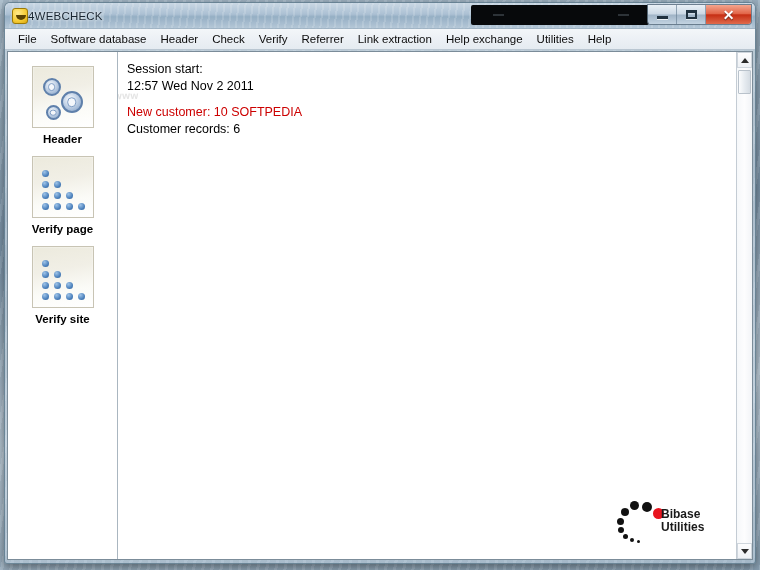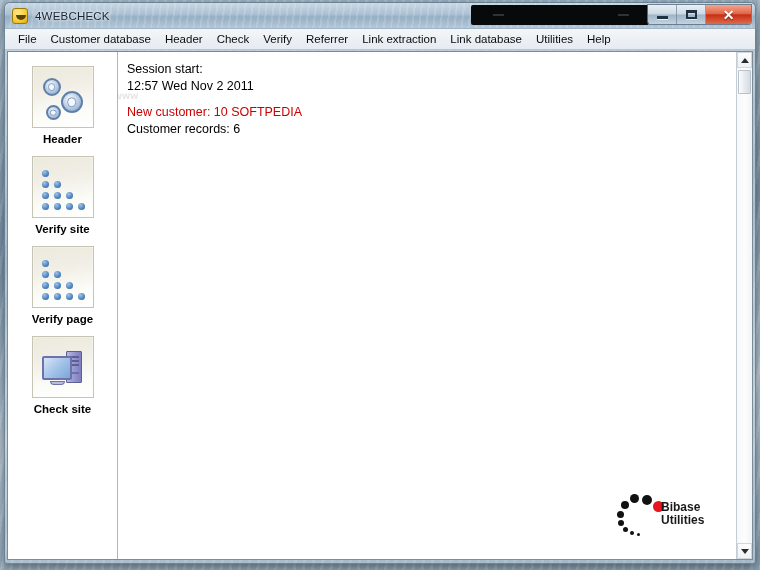--- a/index.html
+++ b/index.html
@@ -60,21 +60,20 @@
     content: "";
     position: absolute; left: 3px; bottom: 3px;
     width: 10px; height: 5px;
     border-radius: 0 0 6px 6px;
     background: #5b4402;
   }
 
   #title-text {
     font-size: 11.5px;
     color: #1a2632;
-    margin-left: 7px;
     text-shadow: 0 0 3px rgba(255,255,255,0.95), 0 0 6px rgba(255,255,255,0.8);
     letter-spacing: 0.2px;
     white-space: nowrap;
   }
 
   #redaction-bar {
     position: absolute;
     left: 466px; top: 2px;
     width: 178px; height: 20px;
     background: #07090b;
@@ -303,21 +302,21 @@
     font-size: 10px; color: #e4e4e4;
     letter-spacing: 0.5px;
     transform: rotate(-1deg);
     pointer-events: none;
     font-weight: bold;
   }
 
   
   #brand-logo {
     position: absolute;
-    right: 16px; bottom: 19px;
+    right: 16px; bottom: 12px;
     width: 105px; height: 48px;
   }
   #logo-dots { position: absolute; left: 0; top: 0; width: 48px; height: 48px; }
   #logo-dots span {
     position: absolute; border-radius: 50%; background: #111111;
   }
   #logo-dots span.red { background: #e8141e; }
   #brand-text {
     position: absolute; left: 46px; top: 9px;
     font-size: 12px; font-weight: bold;
@@ -374,27 +373,27 @@
         <span class="glyph-max"></span>
       </div>
       <div class="win-btn close">
         <span class="glyph-close">✕</span>
       </div>
     </div>
   </div>
 
   <div id="menu-bar">
     <div class="menu-item">File</div>
-    <div class="menu-item">Customer database</div>
+    <div class="menu-item">Software database</div>
     <div class="menu-item">Header</div>
     <div class="menu-item">Check</div>
     <div class="menu-item">Verify</div>
     <div class="menu-item">Referrer</div>
     <div class="menu-item">Link extraction</div>
-    <div class="menu-item">Link database</div>
+    <div class="menu-item">Help exchange</div>
     <div class="menu-item">Utilities</div>
     <div class="menu-item">Help</div>
   </div>
 
   <div id="window-body">
 
     <div id="sidebar">
 
       <div class="side-item">
         <div class="side-tile">
@@ -421,21 +420,21 @@
                 <span class="dot"></span>
               </div>
             <div class="dot-row">
                 <span class="dot"></span>
                 <span class="dot"></span>
                 <span class="dot"></span>
                 <span class="dot"></span>
               </div>
           </div>
         </div>
-        <div class="side-label">Verify site</div>
+        <div class="side-label">Verify page</div>
       </div>
 
       <div class="side-item">
         <div class="side-tile">
           <div class="dot-grid">
             <div class="dot-row">
                 <span class="dot"></span>
               </div>
             <div class="dot-row">
                 <span class="dot"></span>
@@ -447,31 +446,23 @@
                 <span class="dot"></span>
               </div>
             <div class="dot-row">
                 <span class="dot"></span>
                 <span class="dot"></span>
                 <span class="dot"></span>
                 <span class="dot"></span>
               </div>
           </div>
         </div>
-        <div class="side-label">Verify page</div>
-      </div>
-
-      <div class="side-item">
-        <div class="side-tile">
-          <span class="pc-tower"></span>
-          <span class="pc-monitor"></span>
-          <span class="pc-base"></span>
-        </div>
-        <div class="side-label">Check site</div>
-      </div>
+        <div class="side-label">Verify site</div>
+      </div>
+
 
 
     </div>
 
     <div id="content-pane">
       <div id="watermark">www</div>
 
       <div class="log-line">Session start:</div>
       <div class="log-line">12:57 Wed Nov 2 2011</div>
       <div class="log-gap"></div>

